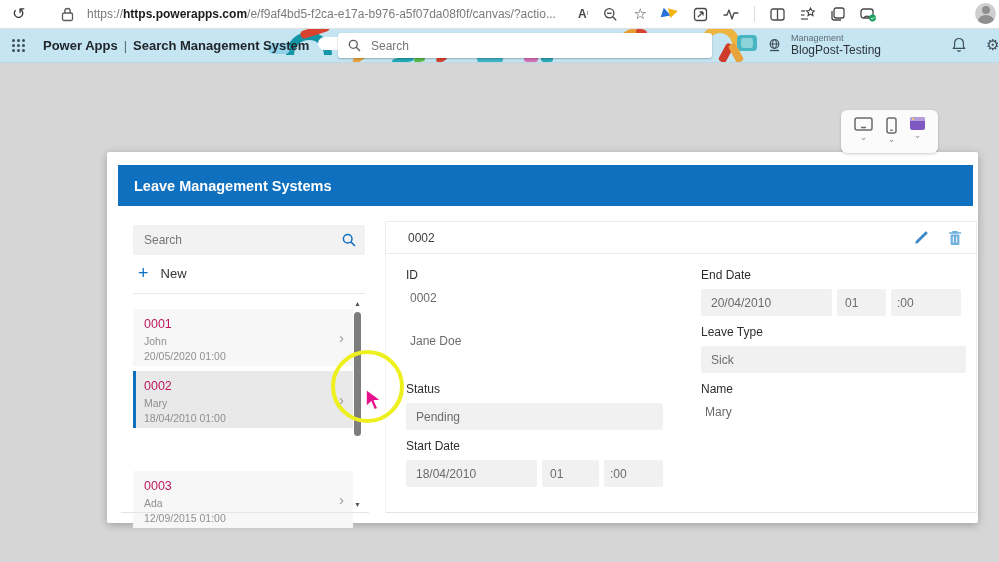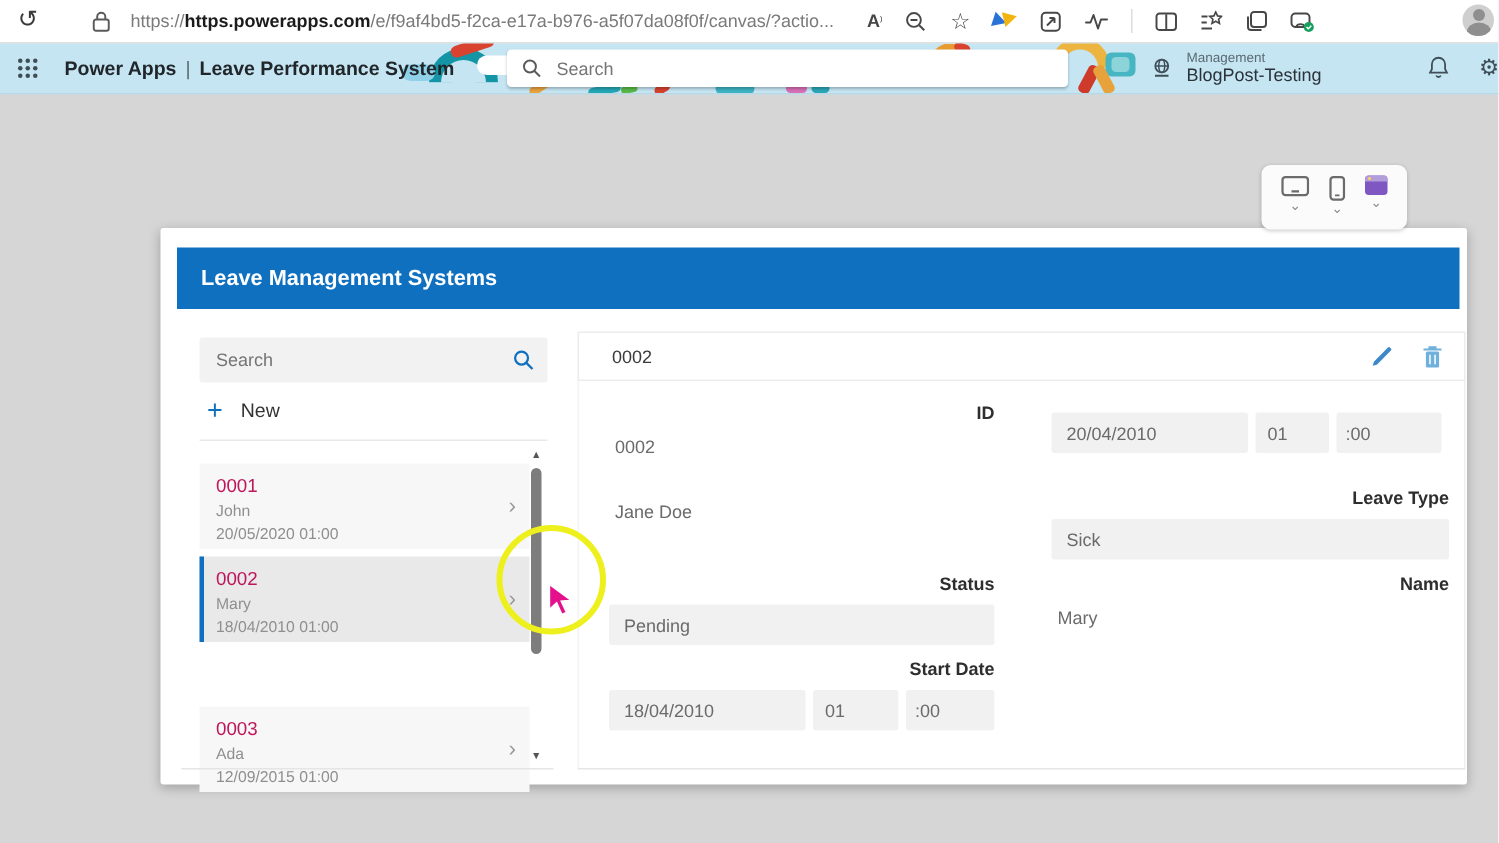--- a/index.html
+++ b/index.html
@@ -72,21 +72,21 @@
   .lp-scroll .down{position:absolute;left:1px;top:203px;font-size:7px;color:#555;}
   .lp-scroll .thumb{position:absolute;left:1px;top:14px;width:7px;height:124px;background:#7d7d7d;border-radius:4px;}
   
   .dp-header{position:absolute;left:278px;top:69px;width:592px;height:33px;border:1px solid #ececec;
     box-sizing:border-box;display:flex;align-items:center;background:#fff;}
   .dp-header .rec{margin-left:22px;font-size:12px;color:#3a3a3a;}
   .dp-icons{margin-left:auto;display:flex;align-items:center;gap:19px;margin-right:14px;}
   .dp-body{position:absolute;left:278px;top:102px;width:592px;height:259px;border-right:1px solid #efefef;
     border-bottom:1px solid #e5e5e5;border-left:1px solid #f3f3f3;box-sizing:border-box;}
   .f{position:absolute;}
-  .f-label{font-size:12px;font-weight:bold;color:#2e2e2e;text-align:right;}
+  .f-label{font-size:12px;font-weight:normal;color:#2e2e2e;}
   .f-plain{font-size:12px;color:#6b6b6b;margin-top:9px;padding-left:4px;}
   .f-boxes{display:flex;gap:5px;margin-top:7px;}
   .f-box{background:#f1f1f1;border-radius:2px;height:27px;display:flex;align-items:center;
     padding:0 10px;font-size:12px;color:#6b6b6b;box-sizing:border-box;}
   
   .hl-circle{position:absolute;left:331px;top:350px;width:73px;height:73px;border:4px solid #eef01e;
     border-radius:50%;z-index:60;box-sizing:border-box;}
   .cursor{position:absolute;left:364px;top:388px;z-index:70;}
 </style>
 </head>
@@ -193,21 +193,21 @@
         <i></i>
         <i></i>
         <i></i>
         <i></i>
         <i></i>
         <i></i>
         <i></i>
         <i></i>
         <i></i>
       </span>
-    <div class="pa-title"><span>Power Apps</span><span class="sep">|</span><span>Leave Performance System</span></div>
+    <div class="pa-title"><span>Power Apps</span><span class="sep">|</span><span>Search Management System</span></div>
 
     <div class="pa-search">
       <svg width="13" height="13" viewBox="0 0 13 13">
           <circle cx="5.3" cy="5.3" r="4" fill="none" stroke="#5a5a5a" stroke-width="1.3"></circle>
           <line x1="8.3" y1="8.3" x2="12" y2="12" stroke="#5a5a5a" stroke-width="1.3"></line>
         </svg>
       <input type="text" placeholder="Search" style="">
     </div>
 
     <div class="env">
@@ -316,20 +316,21 @@
       </span>
     </div>
 
     <div class="dp-body">
 
       <div class="f" style="left:20px;top:14px;width:257px;">
         <div class="f-label">ID</div>
         <div class="f-plain">0002</div>
       </div>
       <div class="f" style="left:315px;top:14px;width:265px;">
+        <div class="f-label">End Date</div>
         <div class="f-boxes">
           <div class="f-box" style="width:131px;">20/04/2010</div>
           <div class="f-box" style="width:49px;padding:0 8px;">01</div>
           <div class="f-box" style="width:70px;padding:0 6px;">:00</div>
         </div>
       </div>
 
       <div class="f" style="left:20px;top:71px;width:257px;">
         <div class="f-plain">Jane Doe</div>
       </div>

